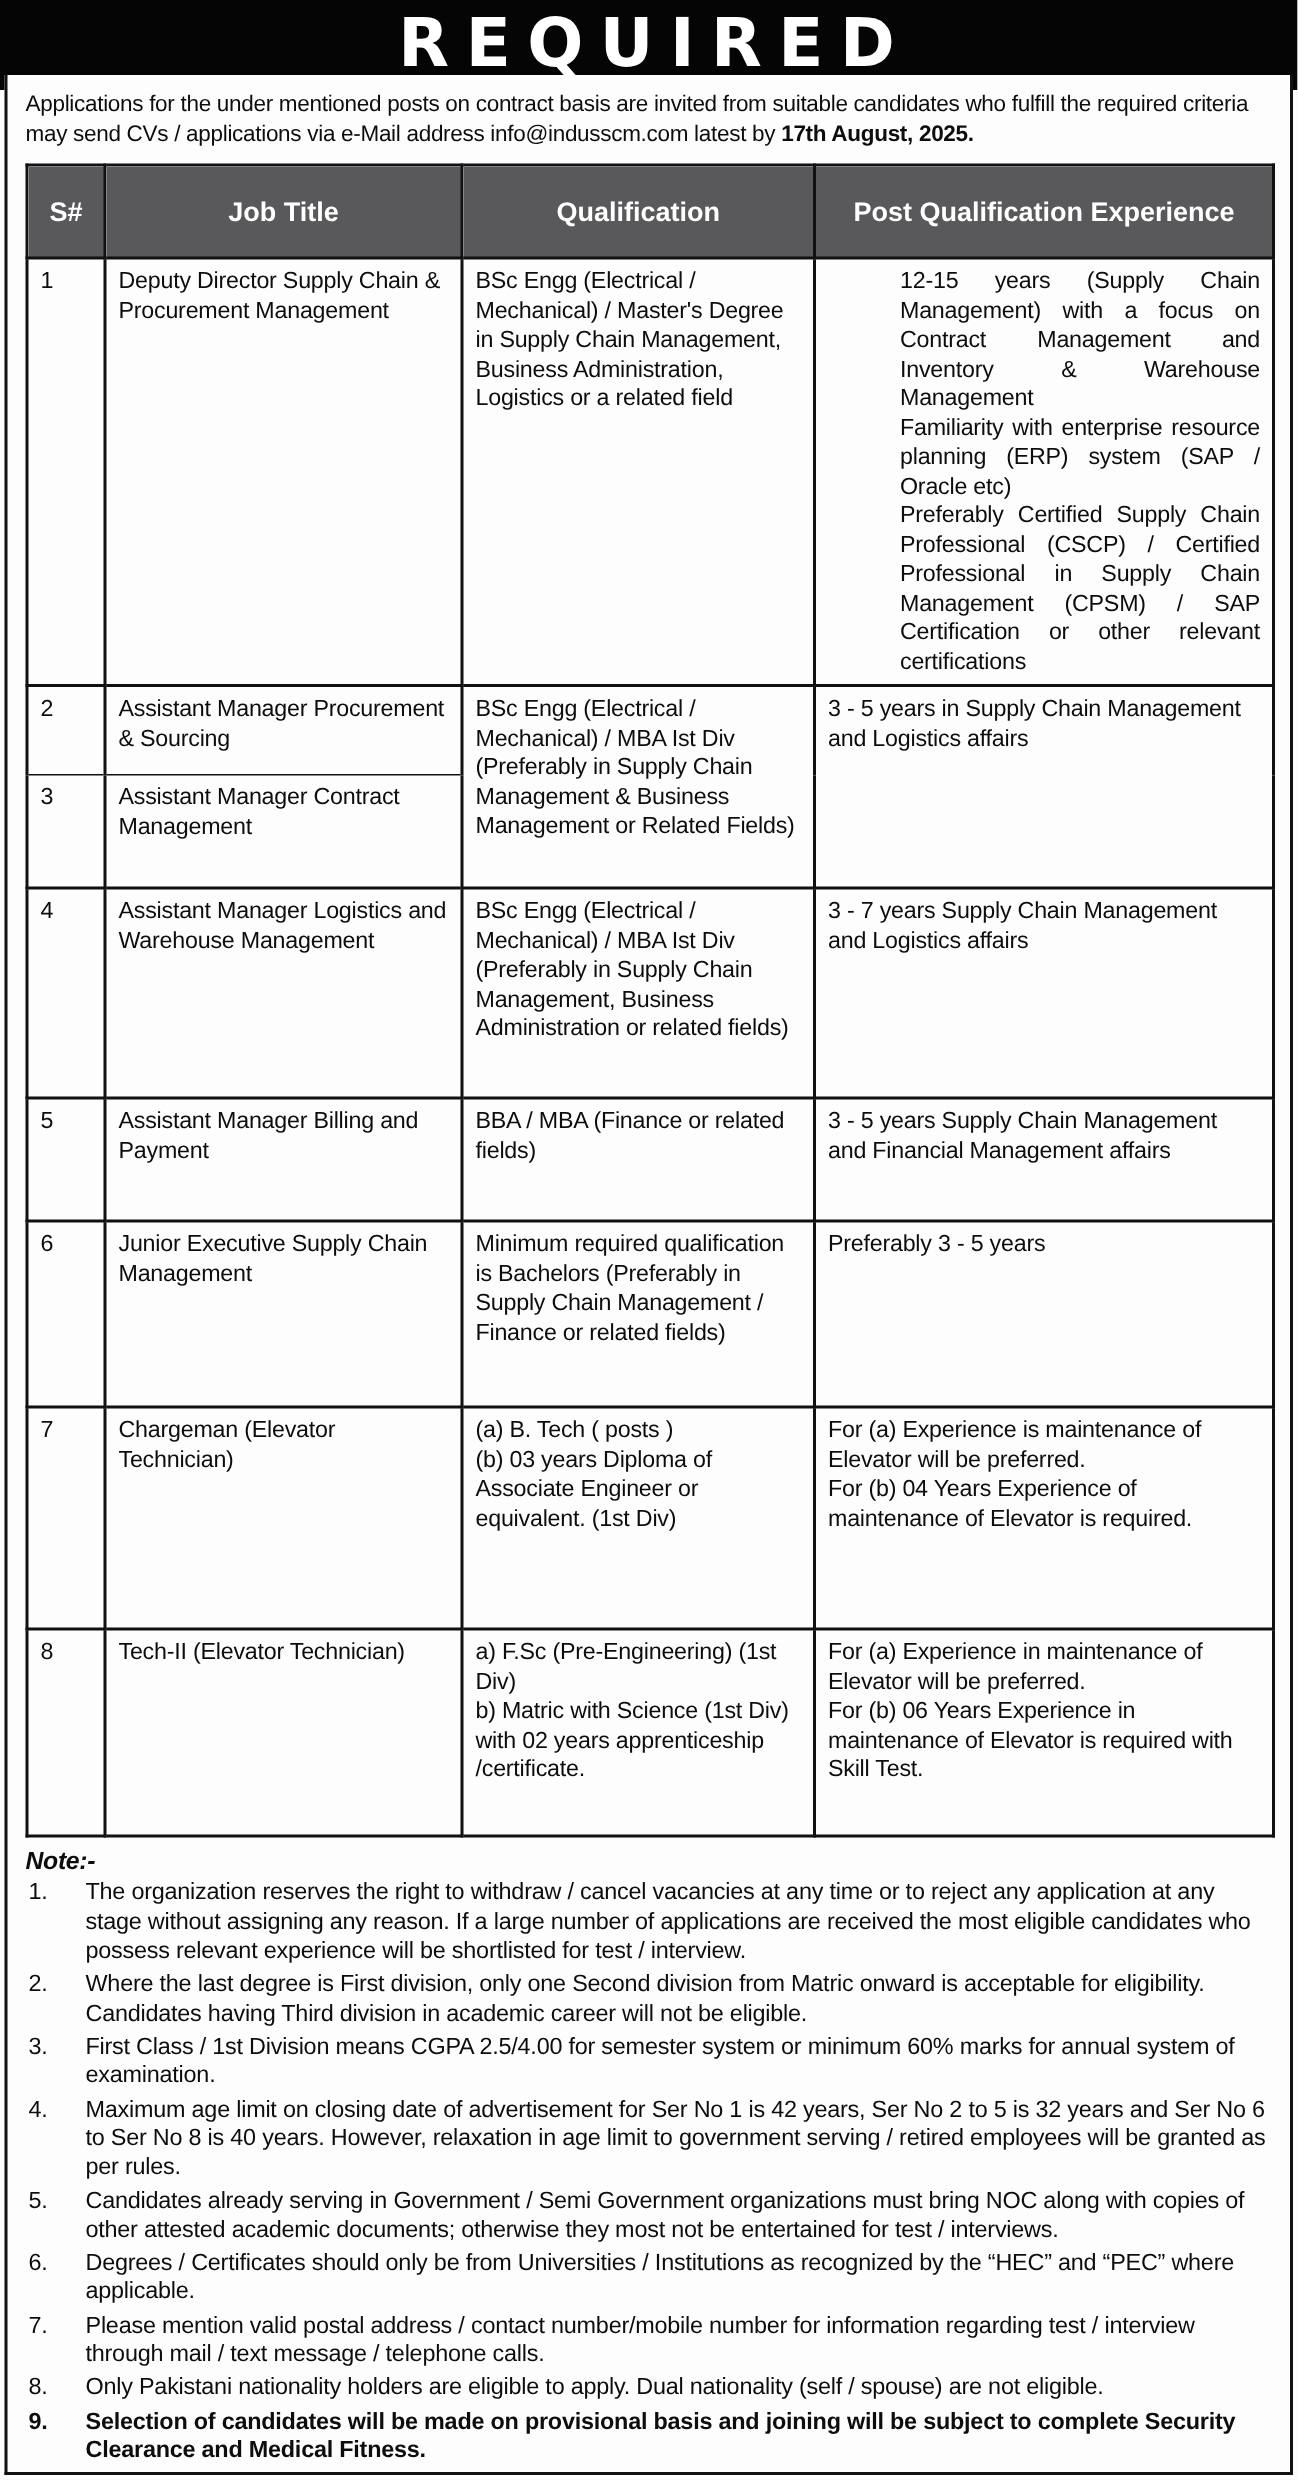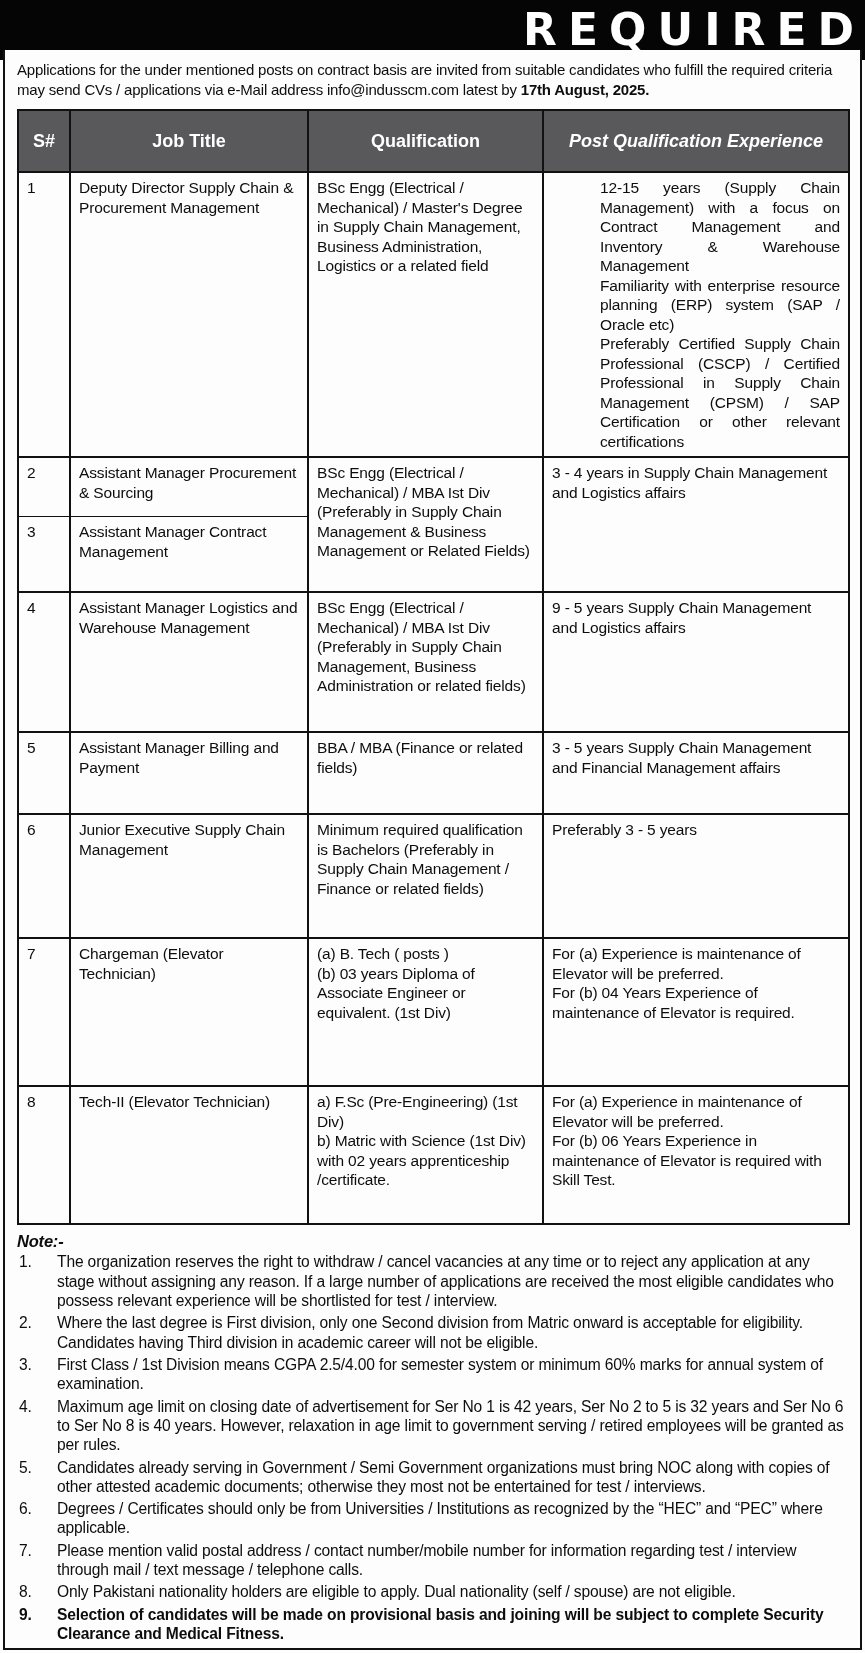--- a/index.html
+++ b/index.html
@@ -6,21 +6,21 @@
   body{
     width:865px;height:1653px;
     background:#e9e9e9;
     font-family:"Liberation Sans", sans-serif;
     color:#0d0d0d;
     -webkit-font-smoothing:antialiased;
   }
   .ad{position:relative;width:865px;height:1653px;background:#fdfdfd;overflow:hidden;}
   .banner{
     position:absolute;top:0;left:0;right:0;height:60px;
-    background:#050505;display:flex;align-items:center;justify-content:flex-end;
+    background:#050505;display:flex;align-items:center;justify-content:center;
   }
   .banner-title{
     color:#ffffff;font-size:44px;font-weight:bold;letter-spacing:11px;
     font-family:"DejaVu Sans", sans-serif;
     transform:scaleY(1.02);line-height:1;padding-left:8px;
   }
   .frame{
     position:absolute;top:50px;left:3px;right:3px;bottom:3px;
     border:2px solid #111;border-top:none;
     background:#fdfdfd;overflow:hidden;
@@ -39,21 +39,21 @@
     border:2.5px solid #111;
     font-size:15.5px;line-height:1.26;letter-spacing:-0.15px;
     padding:5px 8px;vertical-align:top;text-align:left;
     overflow:hidden;
   }
   table.jobs th{
     background:#59595b;color:#fff;
     font-size:18px;font-weight:bold;text-align:center;vertical-align:middle;
     height:50px;line-height:1.25;letter-spacing:0;
   }
-  th.exp-th{padding:4px 30px;font-style:italic;}
+  th.exp-th{padding:4px 30px;}
   td.sno{text-align:center;vertical-align:middle;font-size:16.5px;}
   td.job{vertical-align:middle;padding-left:11px;}
   td.mid{vertical-align:middle;}
   td p{margin:0;}
   td.justify p{text-align:justify;margin-left:48px;}
   tr.r1 td{height:270px;}
   tr.r2 td{height:48px;}
   tr.r3 td{height:64px;}
   tr.r4 td{height:128px;}
   tr.r5 td{height:70px;}
@@ -114,36 +114,36 @@
         </td>
       </tr>
 
       <tr class="r2">
         <td class="sno thinb">2</td>
         <td class="job thinb">Assistant Manager Procurement &amp; Sourcing</td>
         <td rowspan="2">
           <p>BSc Engg (Electrical / Mechanical) / MBA Ist Div (Preferably in Supply Chain Management &amp; Business Management or Related Fields)</p>
         </td>
         <td rowspan="2">
-          <p>3 - 4 years in Supply Chain Management and Logistics affairs</p>
+          <p>3 - 5 years in Supply Chain Management and Logistics affairs</p>
         </td>
       </tr>
       <tr class="r3">
         <td class="sno thint">3</td>
         <td class="job thint">Assistant Manager Contract Management</td>
       </tr>
 
       <tr class="r4">
         <td class="sno">4</td>
         <td class="job">Assistant Manager Logistics and Warehouse Management</td>
         <td>
           <p>BSc Engg (Electrical / Mechanical) / MBA Ist Div (Preferably in Supply Chain Management, Business Administration or related fields)</p>
         </td>
         <td>
-          <p>9 - 5 years Supply Chain Management and Logistics affairs</p>
+          <p>3 - 7 years Supply Chain Management and Logistics affairs</p>
         </td>
       </tr>
 
       <tr class="r5">
         <td class="sno">5</td>
         <td class="job">Assistant Manager Billing and Payment</td>
         <td>
           <p>BBA / MBA (Finance or related fields)</p>
         </td>
         <td>

